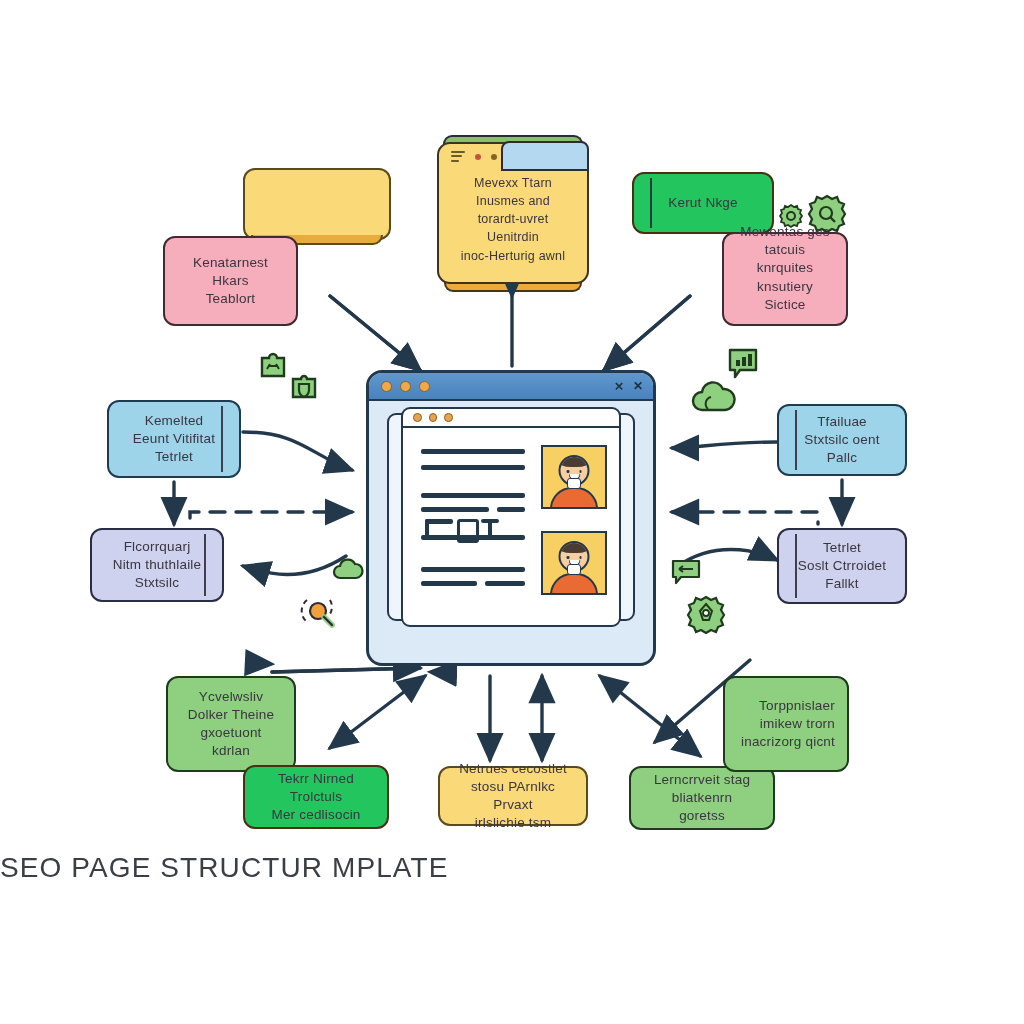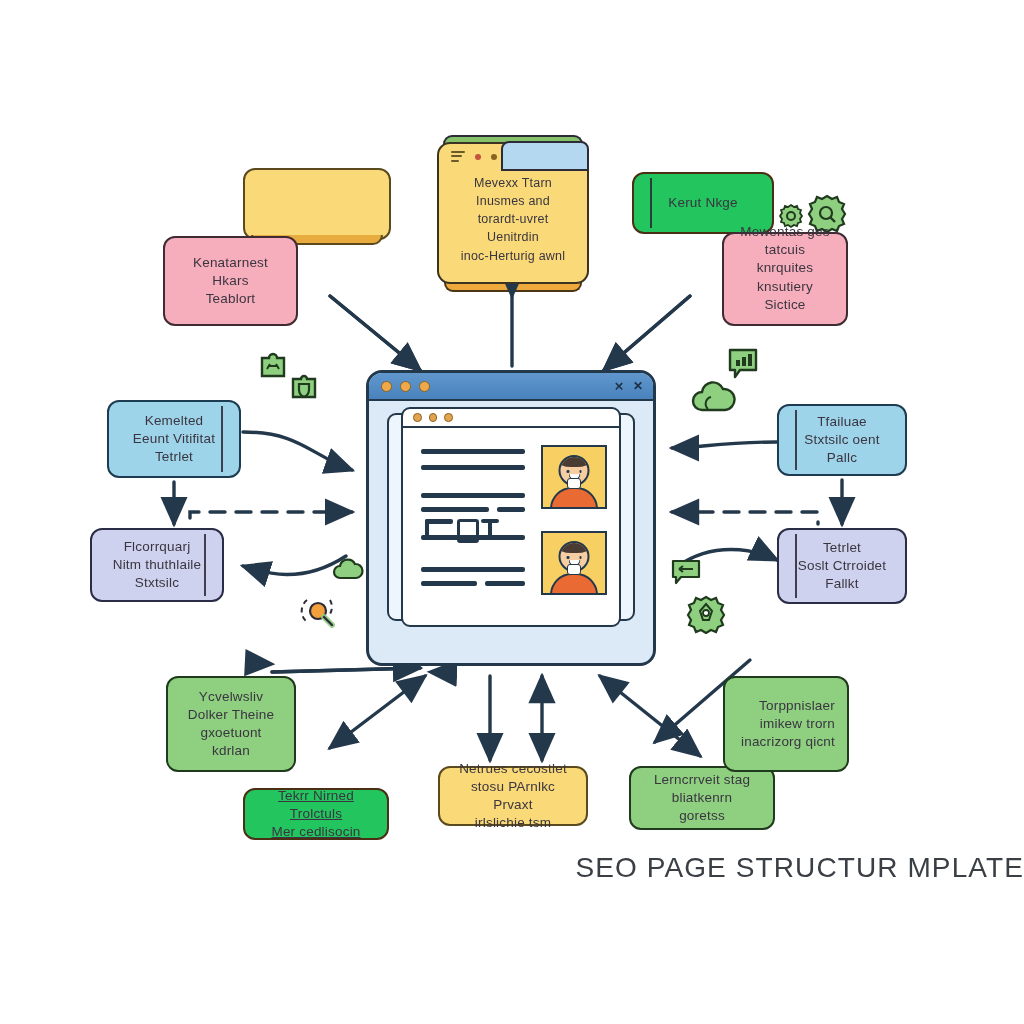--- a/index.html
+++ b/index.html
@@ -115,21 +115,21 @@
   #ctc-orangebar{position:absolute;left:5px;right:5px;bottom:-10px;height:12px;
     background:#eda93c;border:2.2px solid #4a3616;border-top:none;border-radius:0 0 9px 9px;z-index:-1;}
   #ctc-hamburger{position:absolute;left:12px;top:7px;width:14px;height:11px;}
   #ctc-hamburger i{display:block;height:1.8px;background:#6b5a2a;margin-bottom:2.6px;border-radius:1px;}
   #ctc-hamburger i:nth-child(2){width:78%;}
   #ctc-hamburger i:nth-child(3){width:60%;}
   .ctc-dot{position:absolute;top:10px;width:6px;height:6px;border-radius:50%;}
 
   .icon-deco{position:absolute;}
   #title{
-    position:absolute;left:0;right:0;top:852px;text-align:right;
+    position:absolute;left:0;right:0;top:852px;text-align:left;
     font-size:28px;letter-spacing:1.1px;color:#3a3f45;
     font-family:"Liberation Sans", sans-serif;font-weight:400;
   }
 </style>
 </head>
 <body>
 
 <div id="canvas">
 
   <svg id="svg-layer" viewBox="0 0 1024 1024">
@@ -242,21 +242,21 @@
         </span>
       </div>
       <div class="node c-green" style="left: 166px; top: 676px; width: 130px; height: 96px; z-index: 14;">
         <span class="lbl">
           <div>Ycvelwsliv</div>
           <div>Dolker Theine</div>
           <div>gxoetuont</div>
           <div>kdrlan</div>
         </span>
       </div>
-      <div class="node c-orange" style="left: 243px; top: 788px; width: 146px; height: 52px; z-index: 15; text-decoration: underline;">
+      <div class="node c-orange" style="left: 243px; top: 765px; width: 146px; height: 64px; z-index: 15;">
         <span class="lbl">
           <div>Tekrr Nirned</div>
           <div>Trolctuls</div>
           <div>Mer cedlisocin</div>
         </span>
       </div>
       <div class="node c-yellow" style="left: 438px; top: 766px; width: 150px; height: 60px; z-index: 16;">
         <span class="lbl">
           <div>Netrues cecostlet</div>
           <div>stosu PArnlkc Prvaxt</div>

